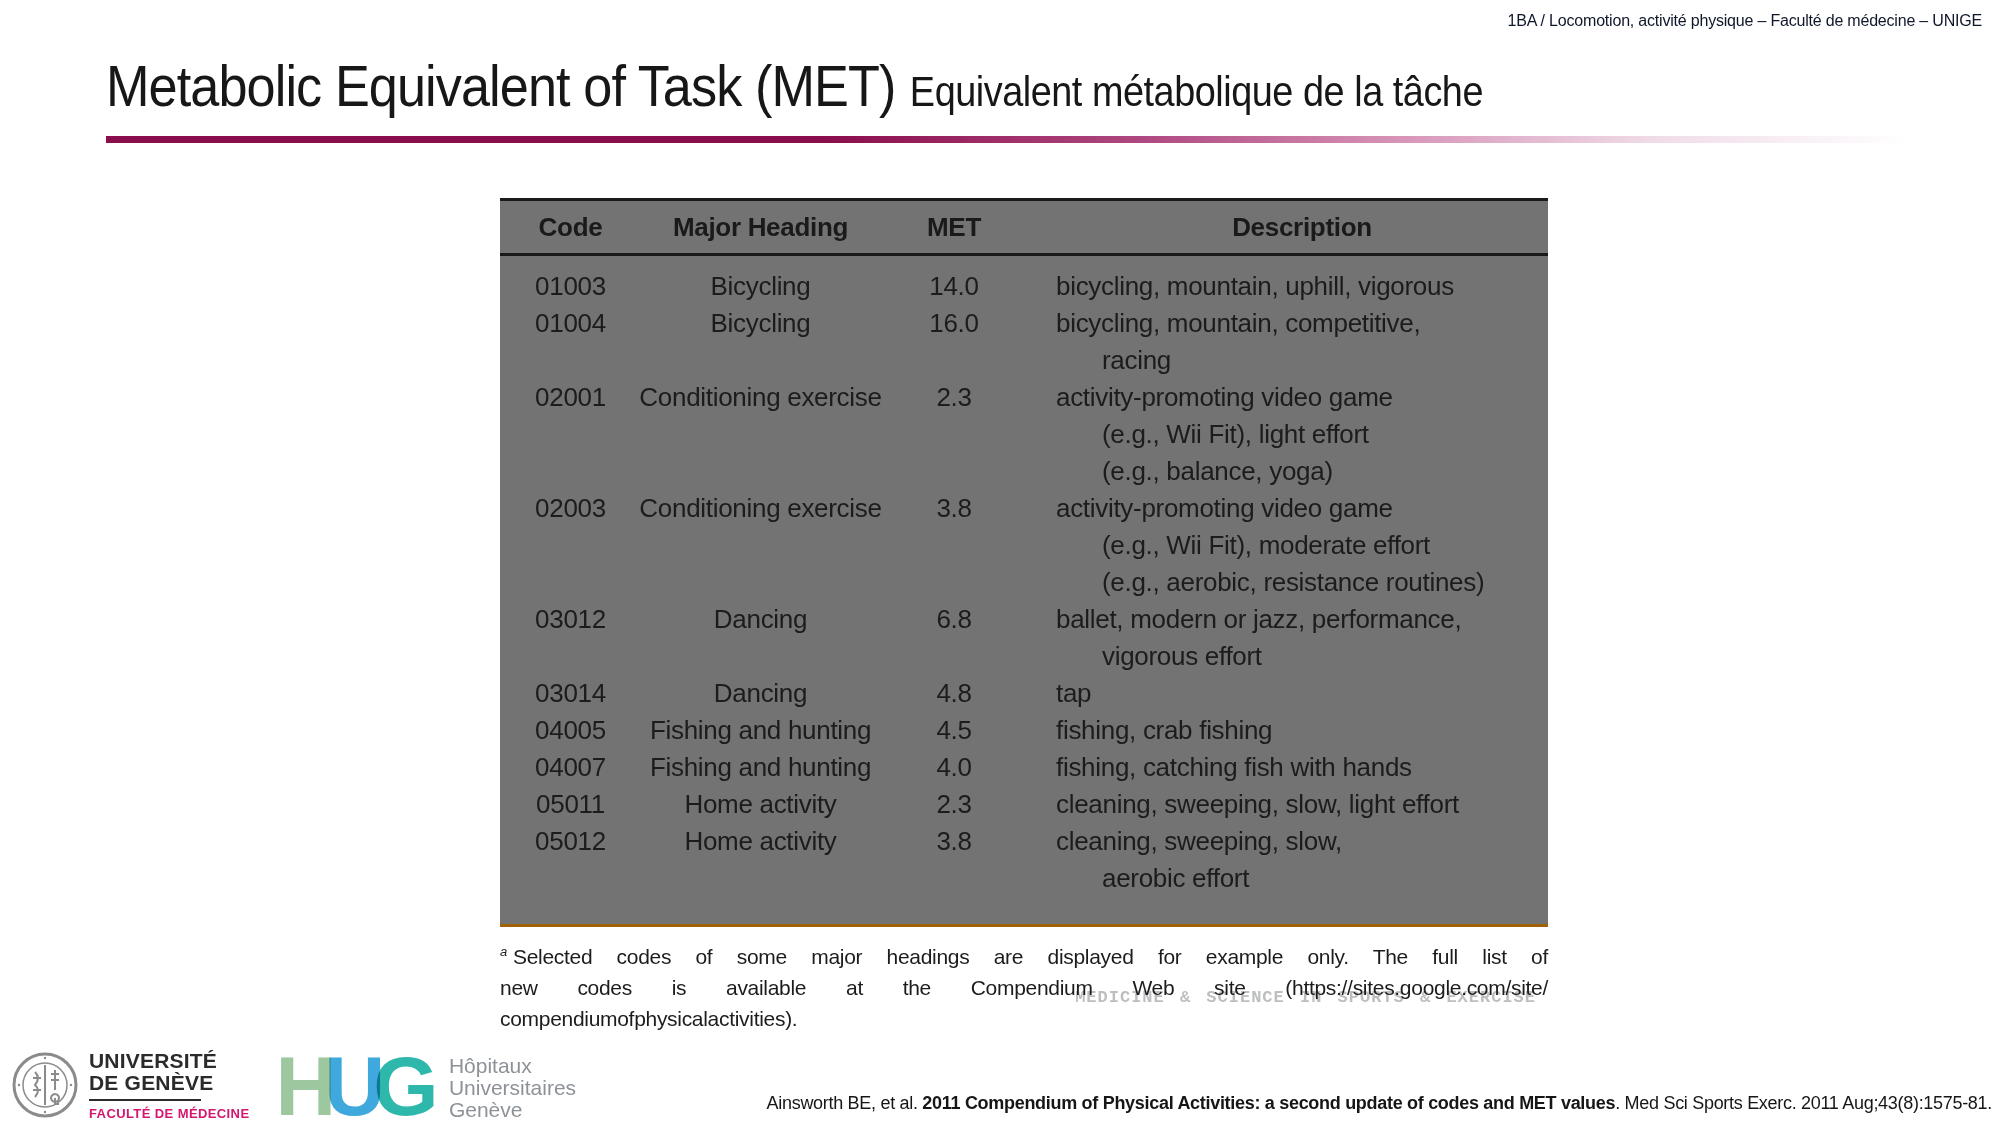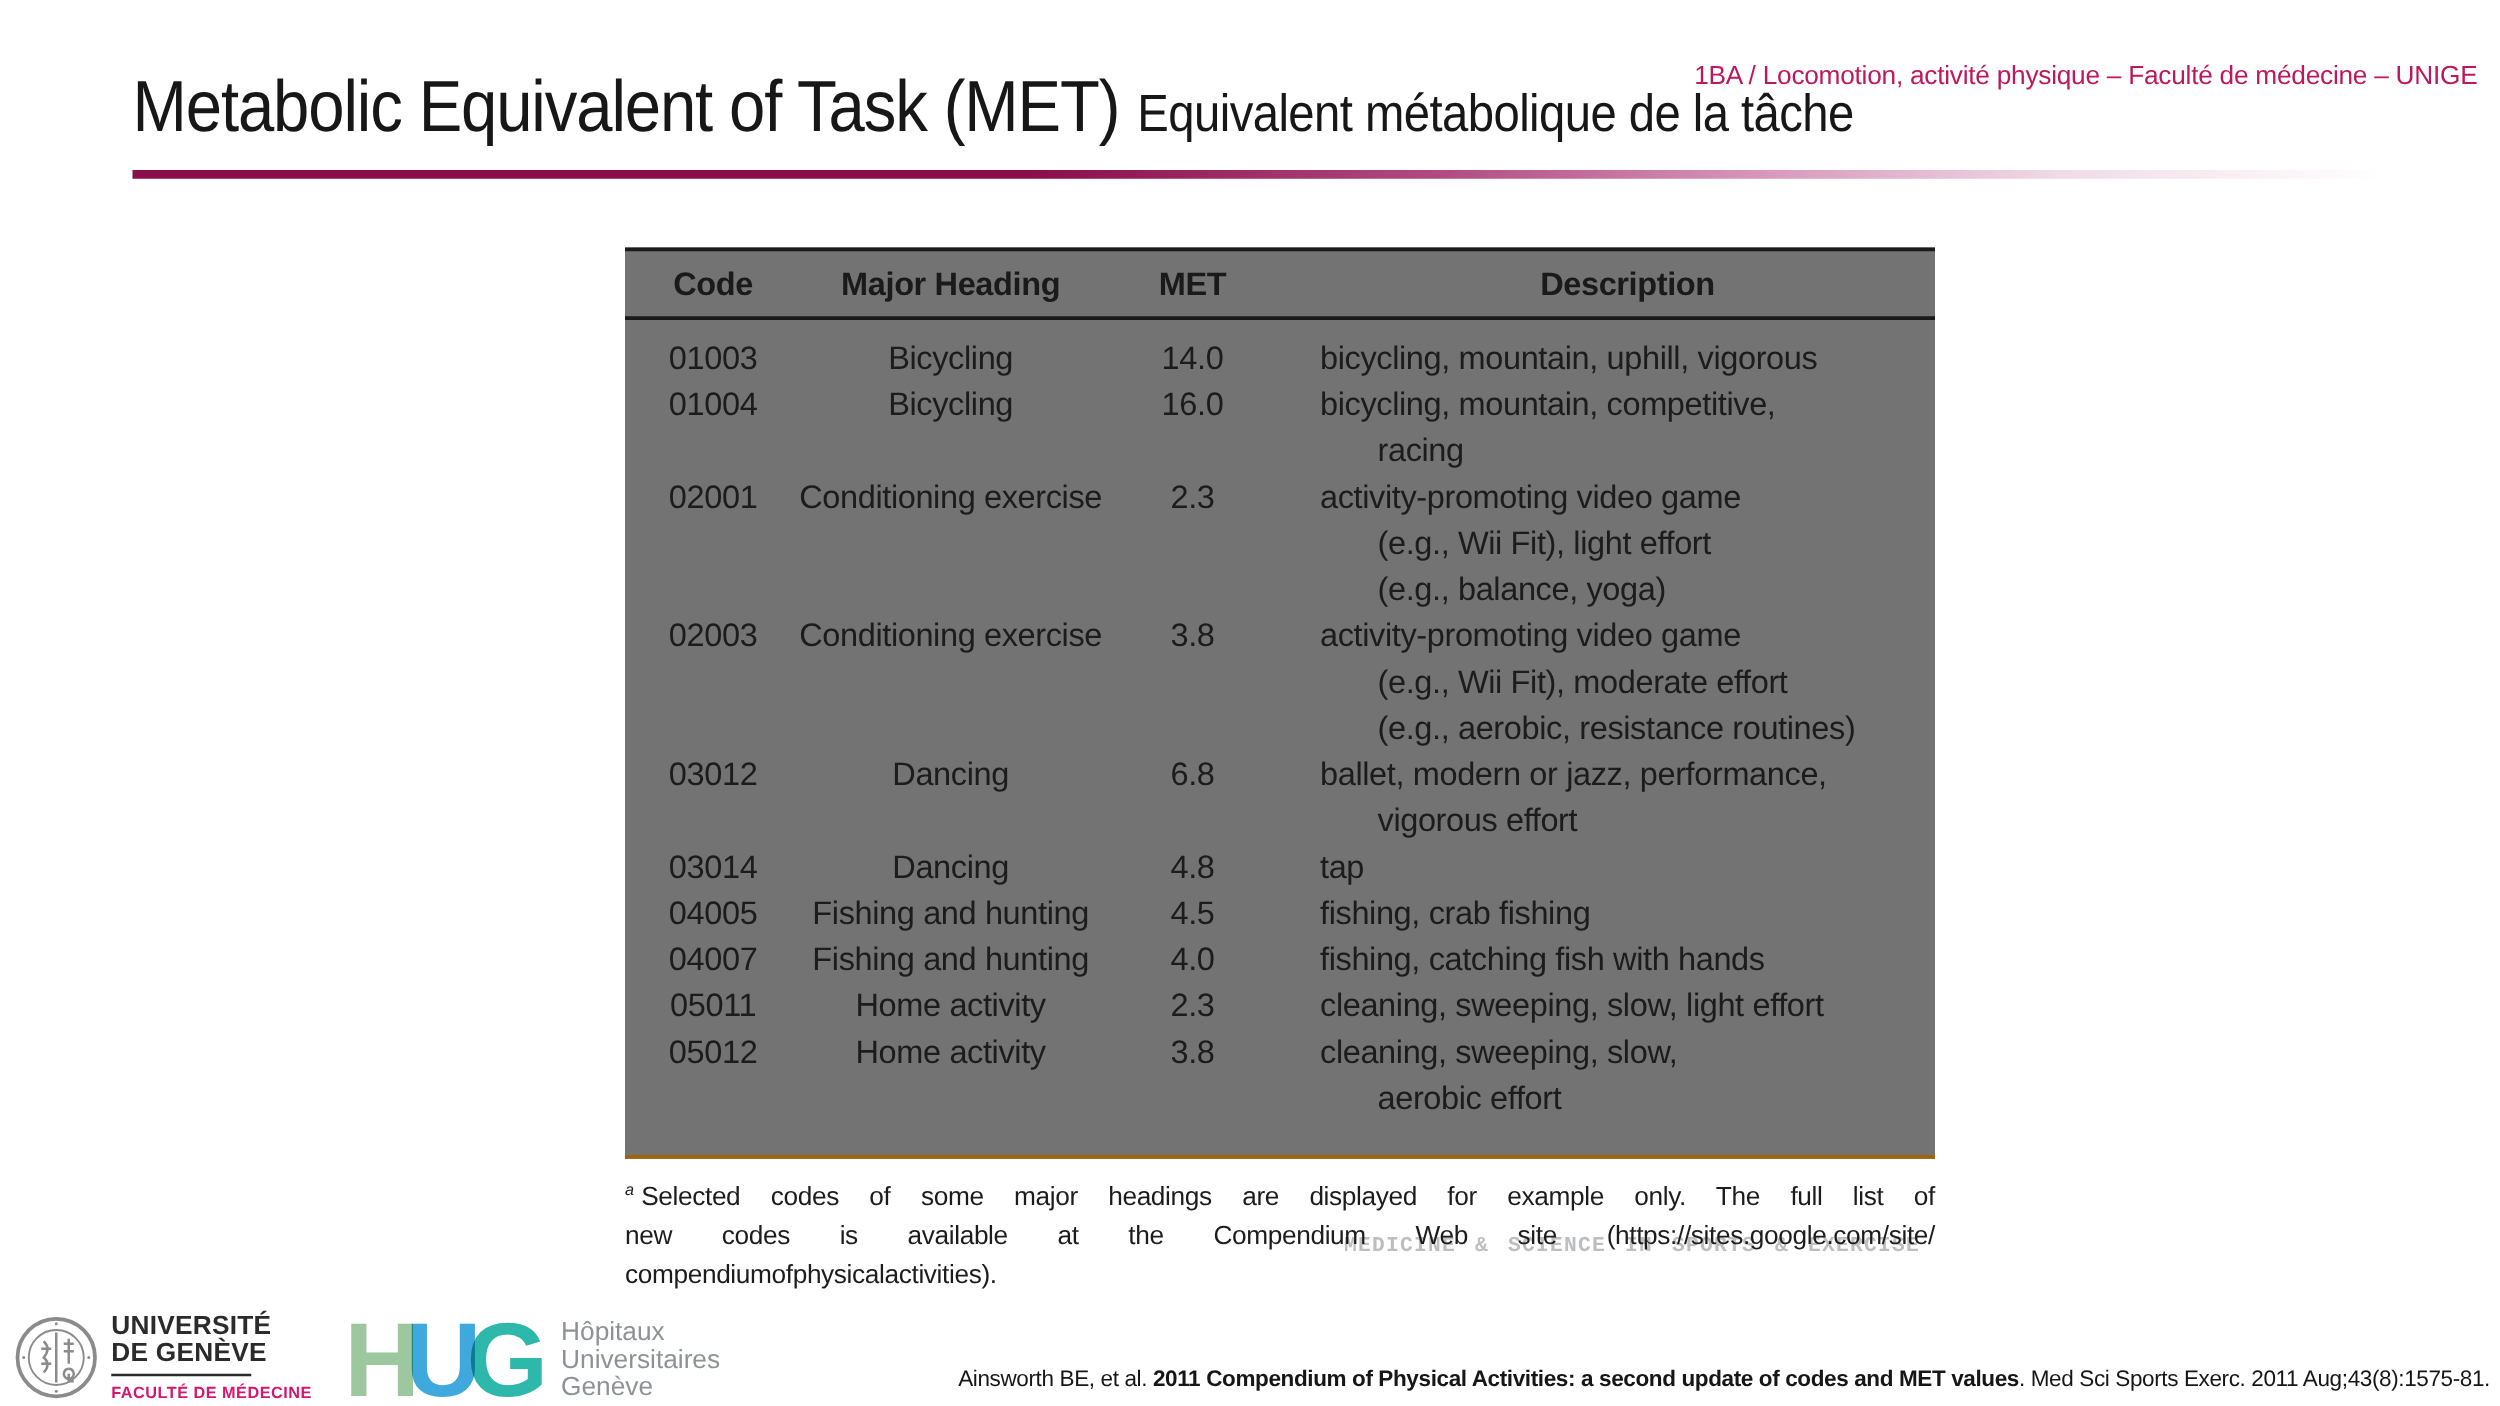--- a/index.html
+++ b/index.html
@@ -1,20 +1,20 @@
 <!DOCTYPE html>
 <html><head>
 <meta charset="utf-8">
 <style>
   html,body{margin:0;padding:0;background:#ffffff;}
   .slide{position:relative;width:2000px;height:1125px;background:#ffffff;overflow:hidden;
          font-family:"Liberation Sans",sans-serif;color:#1a1a1a;}
 
   
-  .course{position:absolute;top:12px;right:18px;font-size:21px;color:#be185d;letter-spacing:-0.2px;margin-top:37px;}
+  .course{position:absolute;top:12px;right:18px;font-size:16px;color:#0f172a;letter-spacing:-0.2px;}
 
   
   .title-block{position:absolute;left:106px;top:52px;white-space:nowrap;
                transform:scaleX(.9);transform-origin:left top;}
   .title-main{font-size:58px;font-weight:400;color:#171717;letter-spacing:-1px;}
   .title-sub{font-size:42px;font-weight:400;color:#171717;margin-left:16px;letter-spacing:-0.5px;}
 
   
   .accent-rule{position:absolute;left:106px;top:136px;width:1800px;height:7px;
     background:linear-gradient(to right,#8a0e4b 0%,#8a0e4b 40%,#b04a82 58%,#d795b8 72%,#f0dce8 86%,rgba(255,255,255,0) 100%);}
@@ -42,21 +42,21 @@
   .fn-line{white-space:nowrap;}
   .fn-just{white-space:normal;text-align:justify;text-align-last:justify;}
   .fn-marker{font-style:italic;font-size:0.62em;vertical-align:super;margin-right:6px;}
 
   
   .watermark{position:absolute;top:988px;right:464px;z-index:0;
              font-family:Liberation Mono, monospace;font-weight:bold;font-size:17px;
              color:#bcbec0;letter-spacing:1px;word-spacing:4px;white-space:nowrap;}
 
   
-  .footer-left{position:absolute;left:11px;top:1046px;display:flex;align-items:flex-end;}
+  .footer-left{position:absolute;left:11px;top:1046px;display:flex;align-items:center;}
   .seal{margin-top:2px;}
   .unige-text{margin-left:10px;margin-top:4px;}
   .unige-l1,.unige-l2{font-size:21px;font-weight:bold;color:#2b2b2b;line-height:22px;letter-spacing:0.2px;}
   .unige-rule{height:2px;background:#2b2b2b;margin:5px 0 5px 0;width:112px;}
   .unige-fac{font-size:13px;font-weight:bold;color:#d5156e;letter-spacing:0.4px;}
   .hug-letters{margin-left:26px;margin-top:4px;font-size:84px;font-weight:bold;
                line-height:66px;letter-spacing:-0.14em;white-space:nowrap;}
   .hug-letters span{mix-blend-mode:multiply;}
   .hug-name{margin-left:22px;margin-top:8px;font-size:21px;color:#8d9298;line-height:22px;}
 

